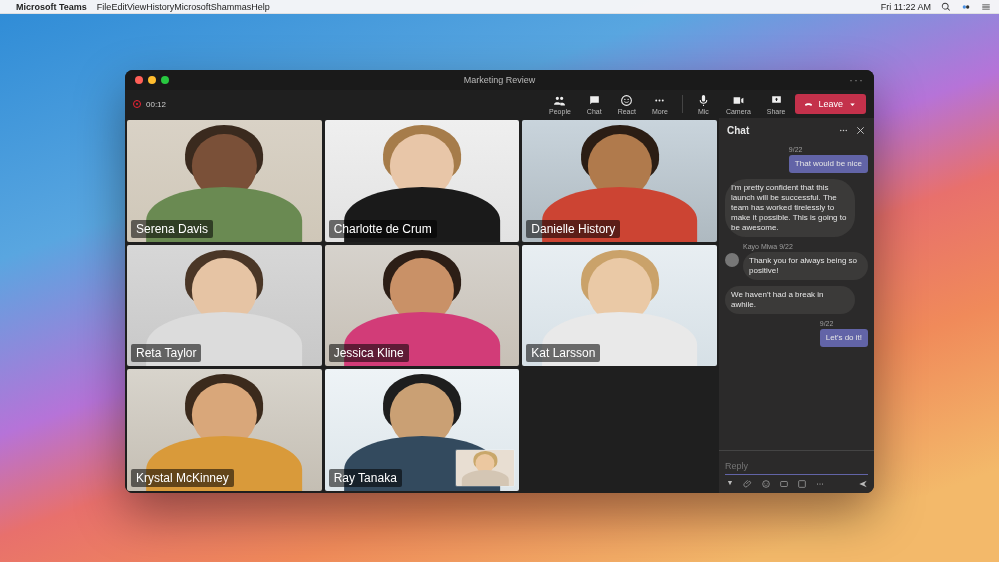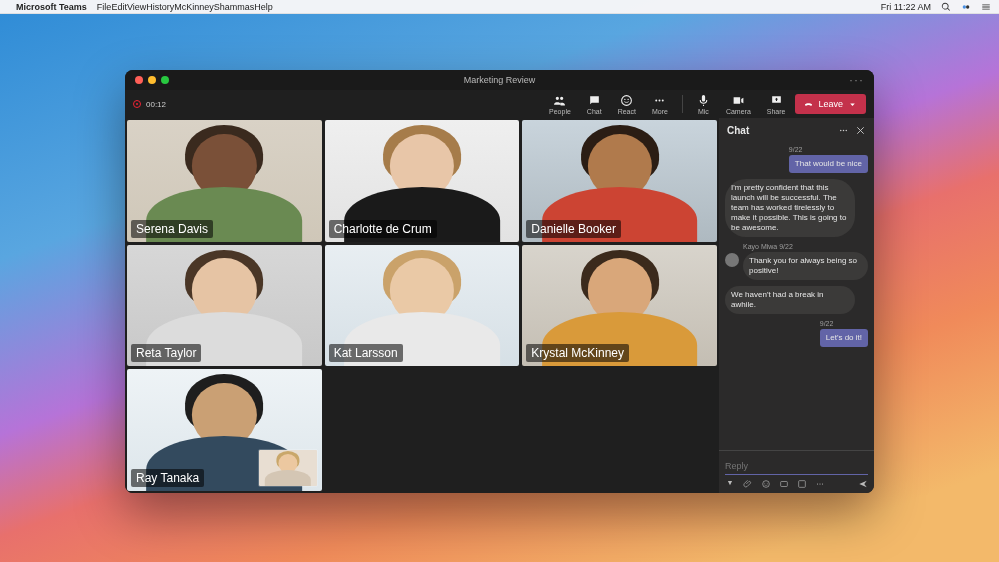--- a/index.html
+++ b/index.html
@@ -130,21 +130,21 @@
 
 <div class="desktop">
 
   <div class="menubar">
     <span class="apple"></span>
     <span class="appname">Microsoft Teams</span>
     <span class="menu-item">File</span>
     <span class="menu-item">Edit</span>
     <span class="menu-item">View</span>
     <span class="menu-item">History</span>
-    <span class="menu-item">McKinney</span>
+    <span class="menu-item">Microsoft</span>
     <span class="menu-item">Shammas</span>
     <span class="menu-item">Help</span>
     <span class="spacer"></span>
     <span class="right-item">Fri 11:22 AM</span>
     <span class="right-item">
       <svg viewBox="0 0 24 24">
           <path fill="#333" d="M10 2a8 8 0 105.3 14l5 5 1.4-1.4-5-5A8 8 0 0010 2zm0 2a6 6 0 110 12 6 6 0 010-12z"></path>
         </svg>
     </span>
     <span class="right-item">
@@ -261,33 +261,42 @@
           <div class="nametag">Charlotte de Crum</div>
         </div>
 
         <div class="tile">
           <div class="scene">
               <div class="bg" style="background:linear-gradient(#c9d4dc,#aeb9c0)"></div>
             <div class="hair" style="background:#2b1d14"></div>
             <div class="head" style="background:#b07a4c"></div>
             <div class="torso" style="background:#cc4433"></div>
             </div>
-          <div class="nametag">Danielle Booker</div>
+          <div class="nametag">Danielle History</div>
         </div>
 
         <div class="tile">
           <div class="scene">
               <div class="bg" style="background:linear-gradient(#d7d7d7,#c8c8c8)"></div>
             <div class="hair" style="background:#4a3626"></div>
             <div class="head" style="background:#e6c4a4"></div>
             <div class="torso" style="background:#dcdcdc"></div>
             </div>
           <div class="nametag">Reta Taylor</div>
         </div>
 
+        <div class="tile">
+          <div class="scene">
+              <div class="bg" style="background:linear-gradient(#d6d2cc,#c7c0b6)"></div>
+            <div class="hair" style="background:#2c1e16"></div>
+            <div class="head" style="background:#c99167"></div>
+            <div class="torso" style="background:#d23c78"></div>
+            </div>
+          <div class="nametag">Jessica Kline</div>
+        </div>
 
         <div class="tile">
           <div class="scene">
               <div class="bg" style="background:linear-gradient(#e8eef2,#d6e0e6)"></div>
             <div class="hair" style="background:#caa26a"></div>
             <div class="head" style="background:#eac9a6"></div>
             <div class="torso" style="background:#e9e9e9"></div>
             </div>
           <div class="nametag">Kat Larsson</div>
         </div>

